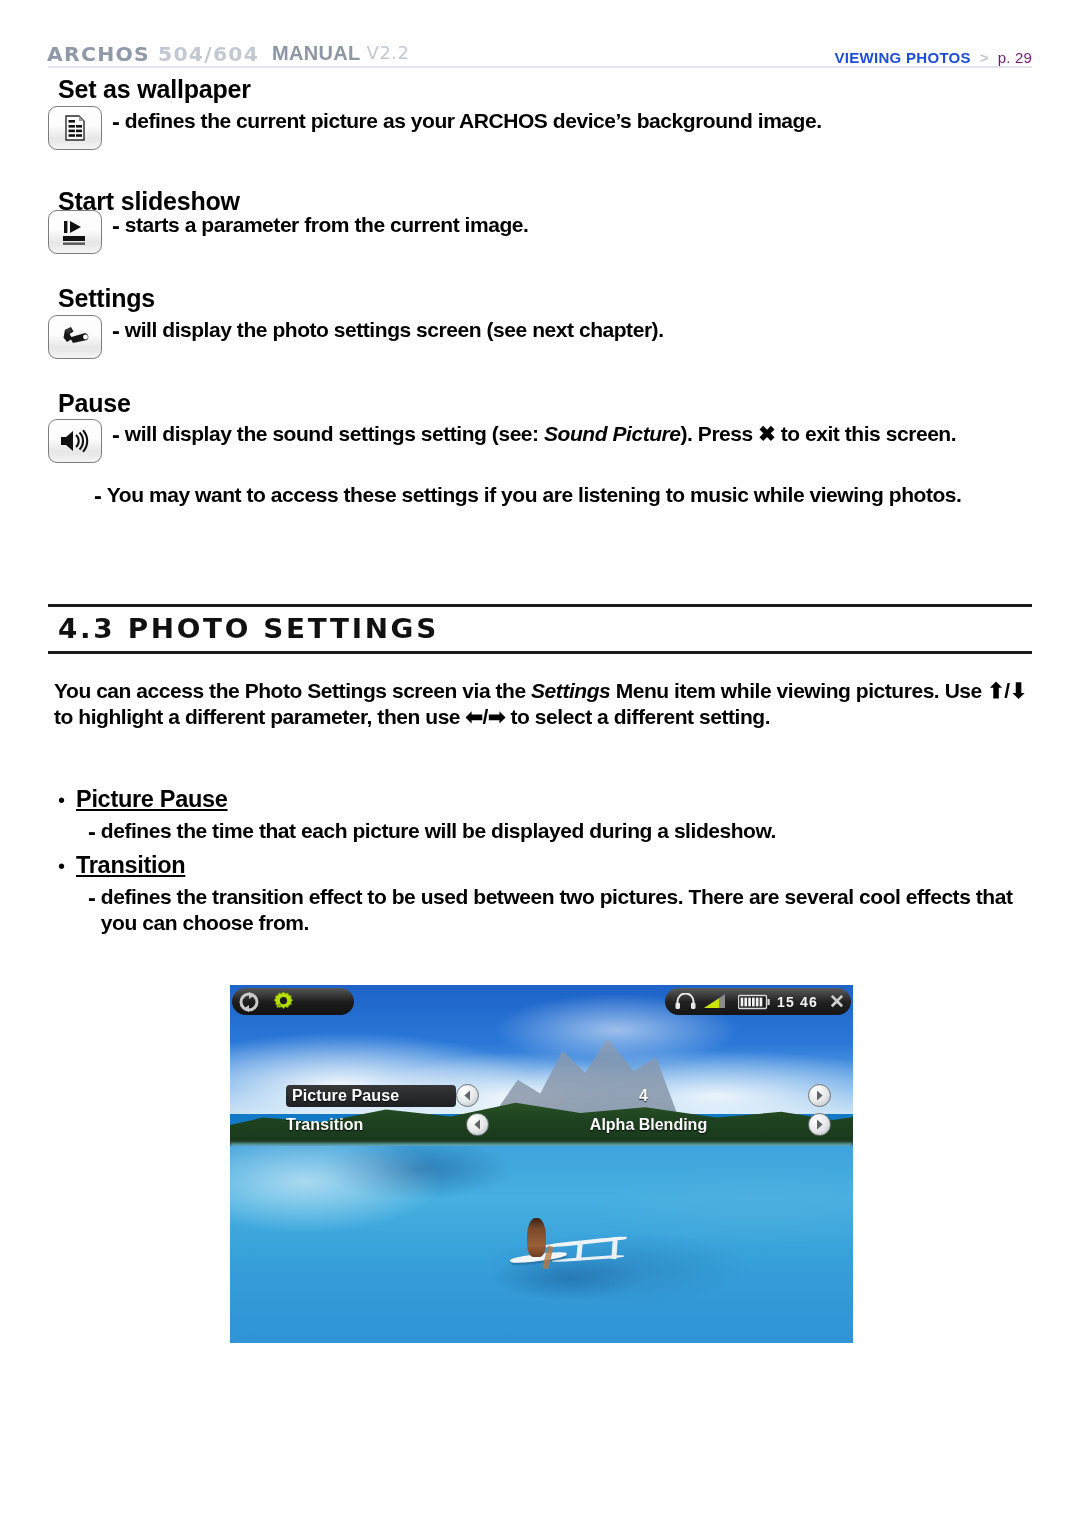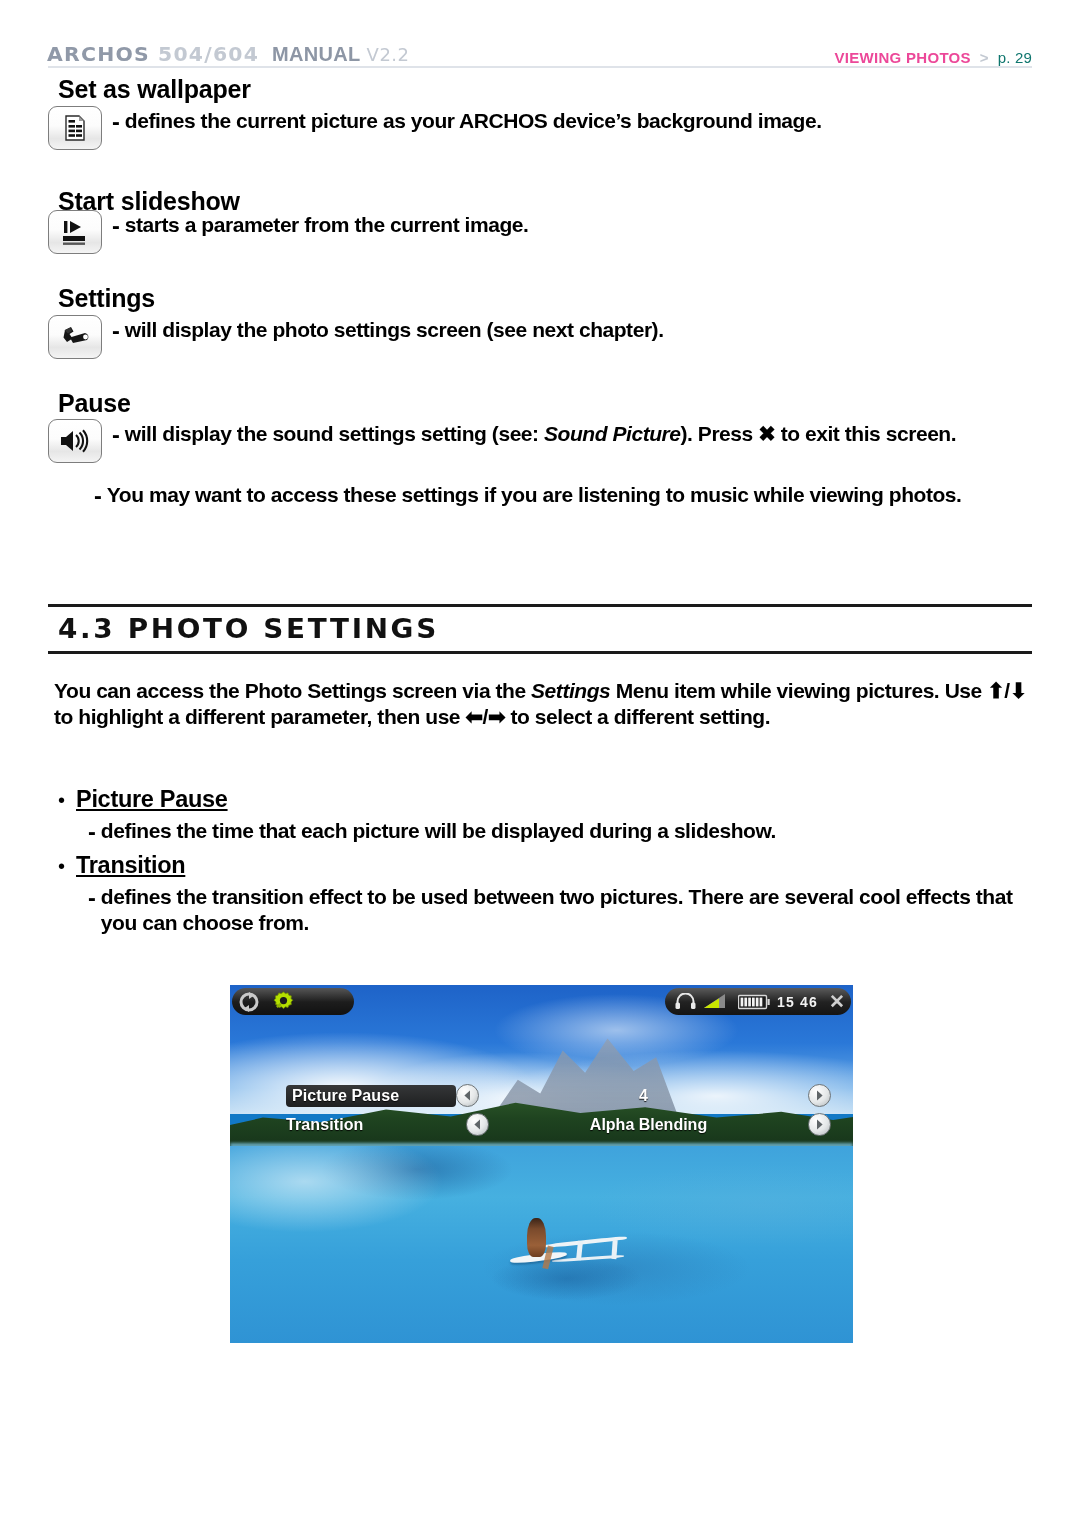--- a/index.html
+++ b/index.html
@@ -23,21 +23,21 @@
   .header {
     position: absolute;
     left: 48px; top: 36px;
     width: 984px; height: 30px;
     display: flex;
     align-items: flex-end;
     justify-content: space-between;
   }
   .header-left, .header-right {
     display: flex;
-    align-items: center;
+    align-items: flex-start;
     white-space: nowrap;
   }
   .brand-techno {
     font-family: "DejaVu Sans", sans-serif;
     font-weight: bold;
     font-size: 20px;
     letter-spacing: 1.2px;
     transform: scaleX(1.02);
   }
   .brand-dark { color: #9099a8; }
@@ -54,32 +54,32 @@
     font-family: "DejaVu Sans", sans-serif;
     font-size: 18px;
     color: #c3c9d2;
     margin-left: 6px;
     letter-spacing: 0.5px;
   }
   .hdr-section {
     font-family: "Liberation Sans", sans-serif;
     font-weight: bold;
     font-size: 15px;
-    color: #ec4899;
+    color: #1d4ed8;
     letter-spacing: 0.3px;
   }
   .hdr-gt {
     font-size: 15px;
     font-weight: bold;
     color: #c3c9d2;
     margin: 0 9px;
   }
   .hdr-page {
     font-size: 15px;
-    color: #0f766e;
+    color: #701a75;
     letter-spacing: 0.2px;
   }
   .header-rule {
     position: absolute;
     left: 48px; top: 66px;
     width: 984px; height: 2px;
     background: #dfe3e9;
   }
 
   

